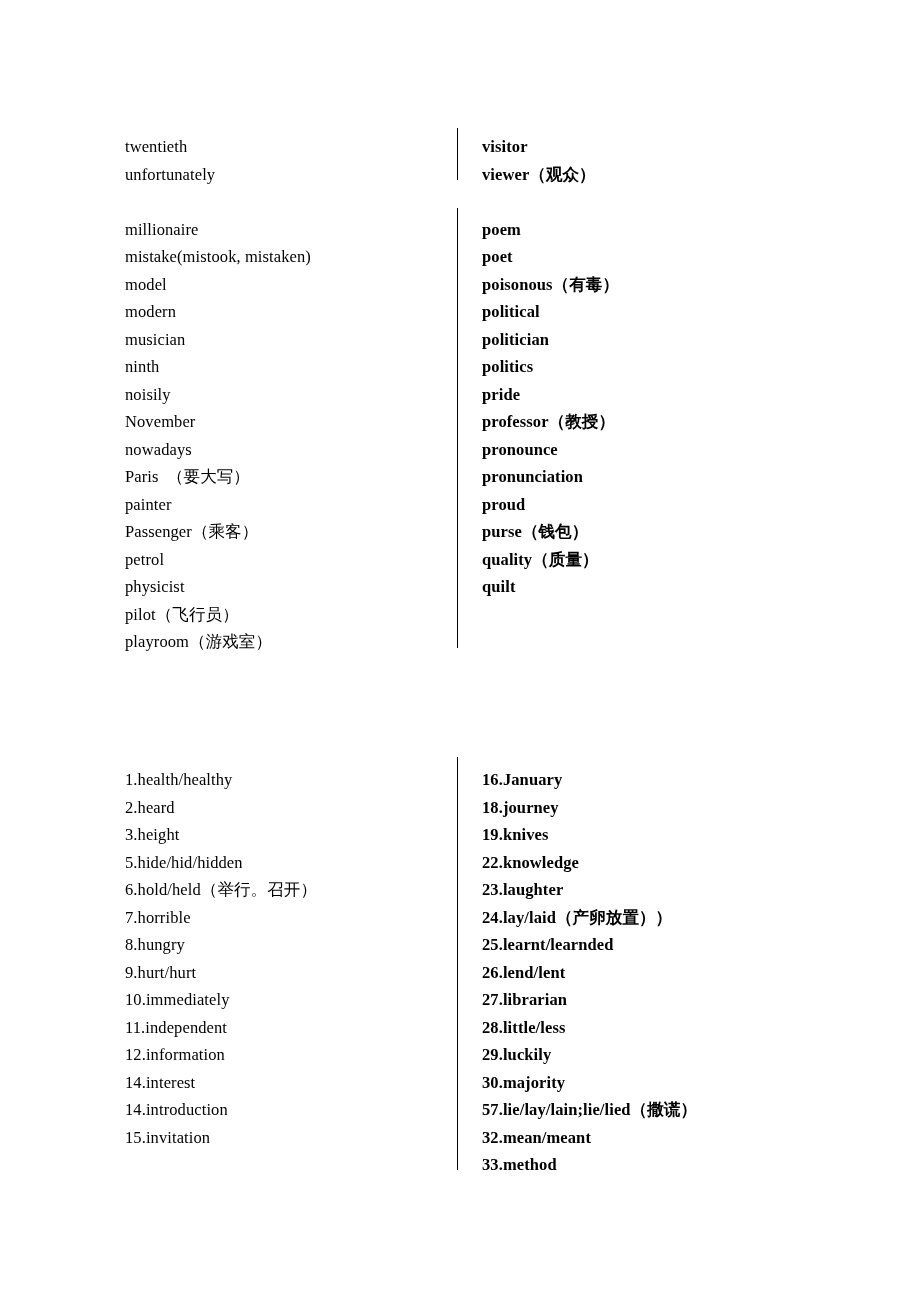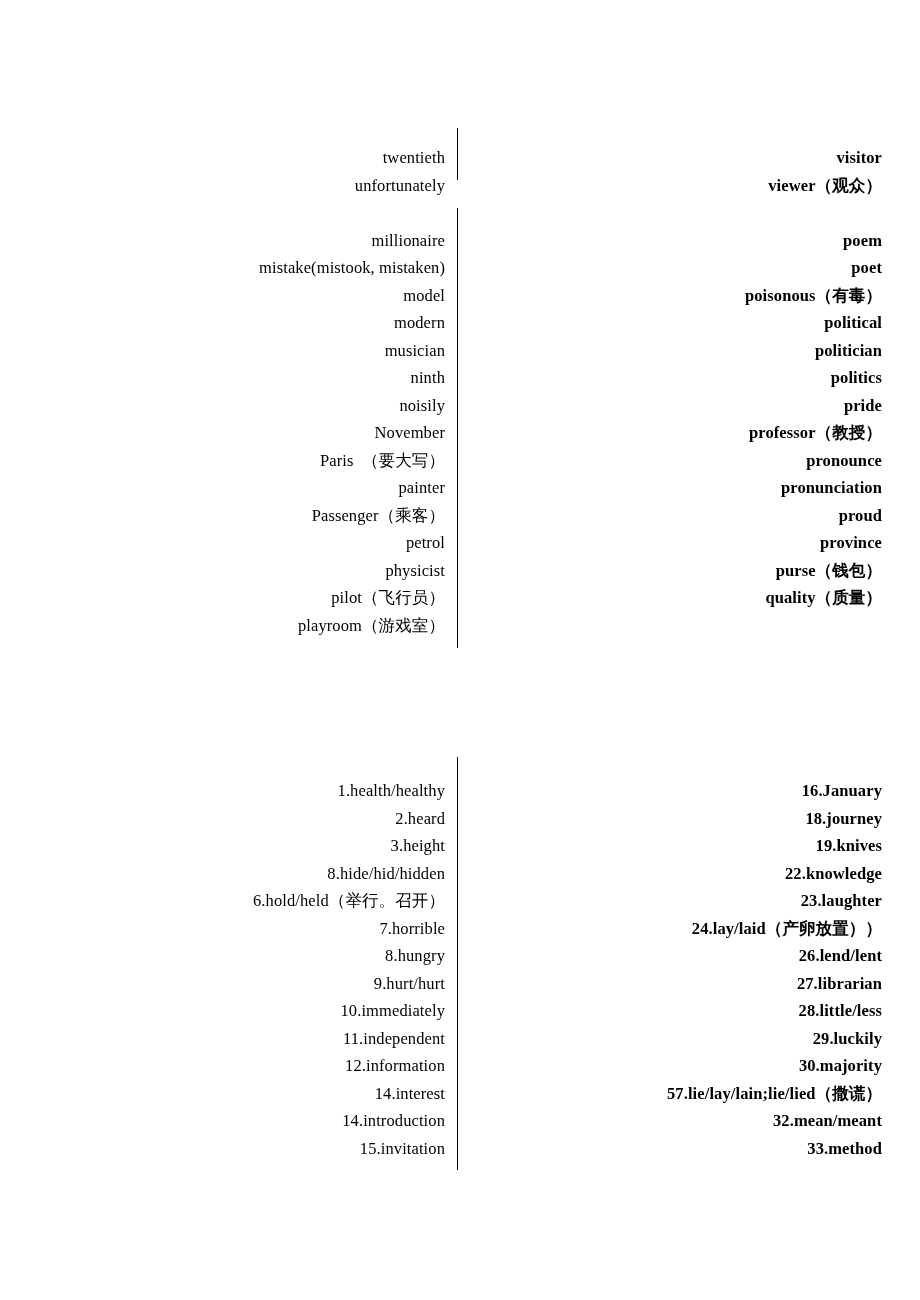--- a/index.html
+++ b/index.html
@@ -24,22 +24,21 @@
 
   
   .section {
     position: absolute;
     left: 0;
     width: 920px;
   }
 
   .col {
     position: absolute;
-    top: 16px;
-    text-align: right;
+    top: 5px;
   }
   .col-left  { left: 125px; width: 320px; }
   .col-right { left: 482px; width: 400px; font-weight: bold; }
 
   .entry {
     font-size: 16.5px;
     line-height: 27.5px;
     height: 27.5px;
     white-space: pre;
     letter-spacing: 0.1px;
@@ -79,20 +78,21 @@
 
       <div>
         <div class="entry">millionaire</div>
         <div class="entry">mistake(mistook, mistaken)</div>
         <div class="entry">model</div>
         <div class="entry">modern</div>
         <div class="entry">musician</div>
         <div class="entry">ninth</div>
         <div class="entry">noisily</div>
         <div class="entry">November</div>
+        <div class="entry">nowadays</div>
         <div class="entry">Paris  （要大写）</div>
         <div class="entry">painter</div>
         <div class="entry">Passenger（乘客）</div>
         <div class="entry">petrol</div>
         <div class="entry">physicist</div>
         <div class="entry">pilot（飞行员）</div>
         <div class="entry">playroom（游戏室）</div>
       </div>
     </div>
 
@@ -107,56 +107,57 @@
         <div class="entry">poet</div>
         <div class="entry">poisonous（有毒）</div>
         <div class="entry">political</div>
         <div class="entry">politician</div>
         <div class="entry">politics</div>
         <div class="entry">pride</div>
         <div class="entry">professor（教授）</div>
         <div class="entry">pronounce</div>
         <div class="entry">pronunciation</div>
         <div class="entry">proud</div>
-        <div class="entry">province</div>
         <div class="entry">purse（钱包）</div>
         <div class="entry">quality（质量）</div>
+        <div class="entry">quilt</div>
       </div>
     </div>
   </div>
 
   <div class="rule" id="rule-words-a"></div>
   <div class="rule" id="rule-words-b"></div>
 
   <div class="section" id="section-numbered">
 
     <div class="col col-left">
       <div class="entry">1.health/healthy</div>
       <div class="entry">2.heard</div>
       <div class="entry">3.height</div>
-      <div class="entry">8.hide/hid/hidden</div>
+      <div class="entry">5.hide/hid/hidden</div>
       <div class="entry">6.hold/held（举行。召开）</div>
       <div class="entry">7.horrible</div>
       <div class="entry">8.hungry</div>
       <div class="entry">9.hurt/hurt</div>
       <div class="entry">10.immediately</div>
       <div class="entry">11.independent</div>
       <div class="entry">12.information</div>
       <div class="entry">14.interest</div>
       <div class="entry">14.introduction</div>
       <div class="entry">15.invitation</div>
     </div>
 
     <div class="col col-right">
       <div class="entry">16.January</div>
       <div class="entry">18.journey</div>
       <div class="entry">19.knives</div>
       <div class="entry">22.knowledge</div>
       <div class="entry">23.laughter</div>
       <div class="entry">24.lay/laid（产卵放置））</div>
+      <div class="entry">25.learnt/learnded</div>
       <div class="entry">26.lend/lent</div>
       <div class="entry">27.librarian</div>
       <div class="entry">28.little/less</div>
       <div class="entry">29.luckily</div>
       <div class="entry">30.majority</div>
       <div class="entry">57.lie/lay/lain;lie/lied（撒谎）</div>
       <div class="entry">32.mean/meant</div>
       <div class="entry">33.method</div>
     </div>
   </div>

